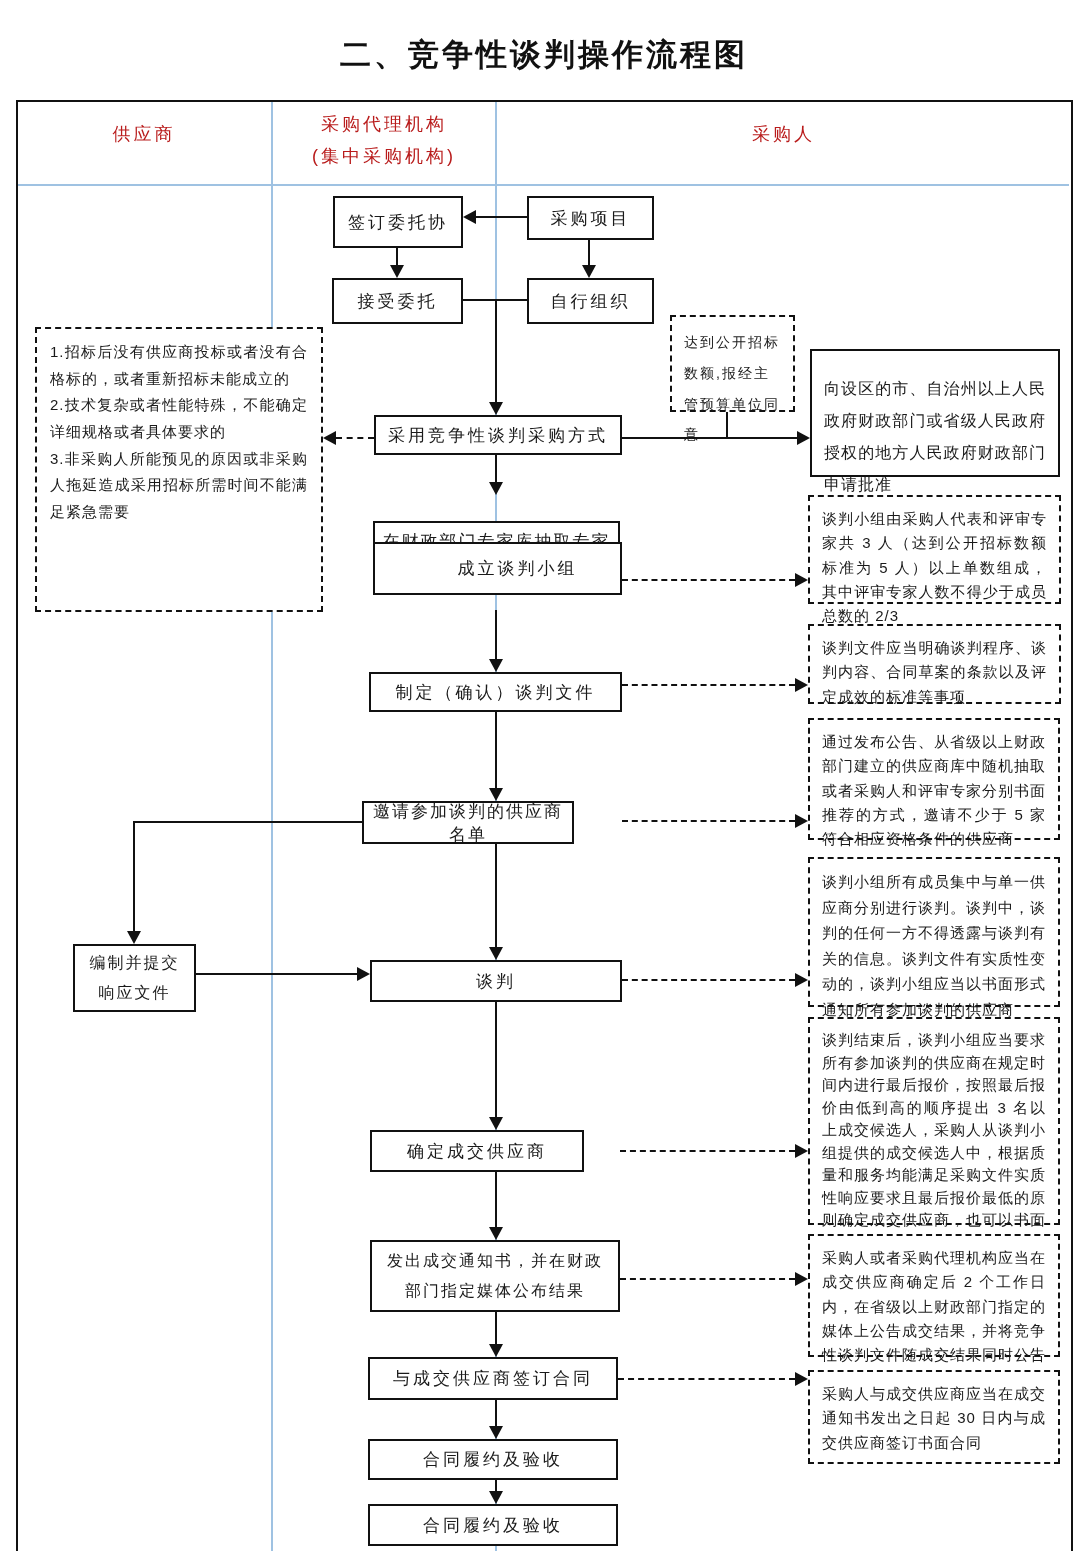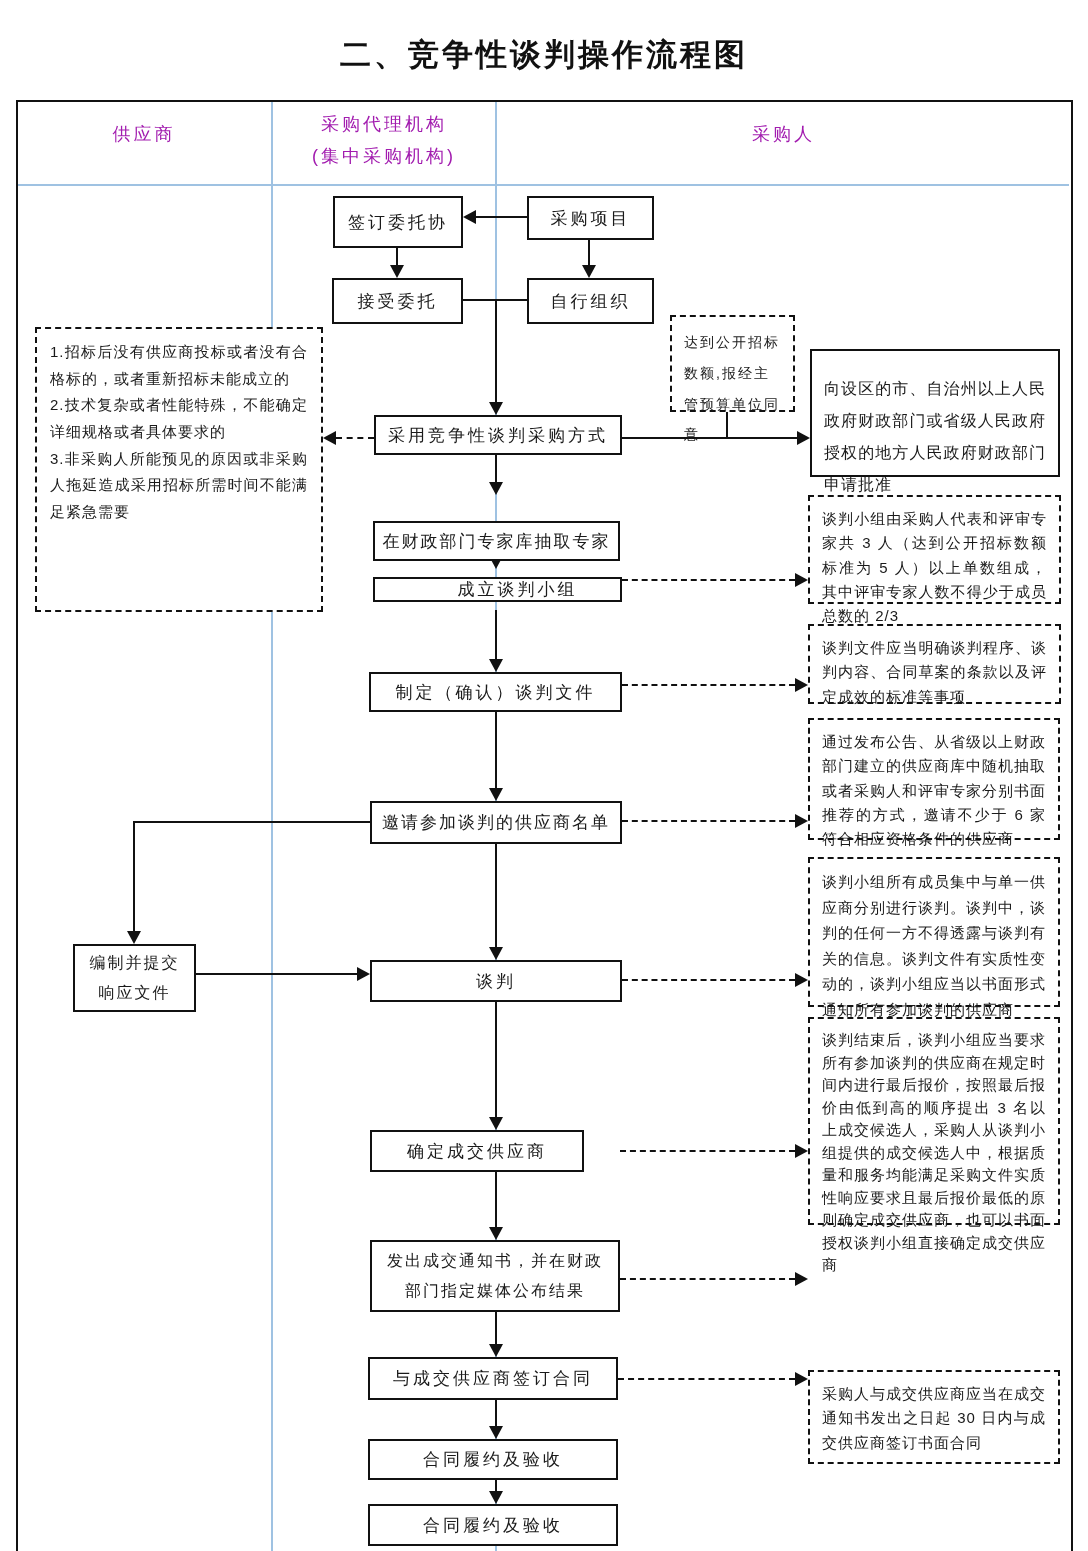--- a/index.html
+++ b/index.html
@@ -3,21 +3,21 @@
 <meta charset="utf-8">
 <style>
   html,body{margin:0;padding:0;background:#ffffff;}
   body{font-family:"Liberation Sans","DejaVu Sans",sans-serif;color:#1a1a1a;}
   .page{position:relative;width:1088px;height:1551px;background:#ffffff;overflow:hidden;margin-top:12px;}
   .title{position:absolute;left:0;top:22px;width:100%;text-align:center;
          font-size:31px;font-weight:bold;letter-spacing:3px;color:#111;margin:0;}
   .frame{position:absolute;left:16px;top:88px;width:1053px;height:1456px;
          border:2px solid #111;border-bottom-width:3px;z-index:1;background:transparent;}
   .lane-line{position:absolute;background:#9fc2e2;z-index:0;}
-  .lane-h{position:absolute;z-index:4;font-size:18px;letter-spacing:3px;text-align:center;color:#a21caf;}
+  .lane-h{position:absolute;z-index:4;font-size:18px;letter-spacing:3px;text-align:center;color:#b91c1c;}
   
   .fbox{position:absolute;border:2px solid #111;background:#fff;z-index:3;
         display:flex;align-items:center;justify-content:center;text-align:center;
         font-size:17px;letter-spacing:3px;color:#1a1a1a;box-sizing:border-box;}
   .fbox.para{display:block;text-align:justify;padding:22px 12px;line-height:2.0;
         font-size:16px;letter-spacing:1px;}
   
   .note{position:absolute;border:2px dashed #111;background:#fff;z-index:3;box-sizing:border-box;
         padding:10px 12px;font-size:15px;line-height:1.62;letter-spacing:1px;
         text-align:justify;color:#1a1a1a;}
@@ -49,43 +49,44 @@
   <div class="lane-h" style="left:272px;top:100px;width:224px;">采购代理机构</div>
   <div class="lane-h" style="left:272px;top:132px;width:224px;">(集中采购机构)</div>
   <div class="lane-h" style="left:498px;top:110px;width:571px;">采购人</div>
 
   <div class="fbox" style="left:333px;top:184px;width:130px;height:52px;">签订委托协</div>
   <div class="fbox" style="left:527px;top:184px;width:127px;height:44px;">采购项目</div>
   <div class="fbox" style="left:332px;top:266px;width:131px;height:46px;">接受委托</div>
   <div class="fbox" style="left:527px;top:266px;width:127px;height:46px;">自行组织</div>
   <div class="fbox" style="left:374px;top:403px;width:248px;height:40px;">采用竞争性谈判采购方式</div>
   <div class="fbox" style="left:373px;top:509px;width:247px;height:40px;letter-spacing:2px;">在财政部门专家库抽取专家</div>
-  <div class="fbox" style="left:373px;top:565px;width:249px;height:25px;padding-left:40px;">成立谈判小组</div>
+  <div class="fbox" style="left:373px;top:530px;width:249px;height:53px;padding-left:40px;">成立谈判小组</div>
   <div class="fbox" style="left:369px;top:660px;width:253px;height:40px;">制定（确认）谈判文件</div>
-  <div class="fbox" style="left:370px;top:789px;width:252px;height:43px;letter-spacing:2px;">邀请参加谈判的供应商名单</div>
+  <div class="fbox" style="left:362px;top:789px;width:212px;height:43px;letter-spacing:2px;">邀请参加谈判的供应商名单</div>
   <div class="fbox" style="left:370px;top:948px;width:252px;height:42px;">谈判</div>
   <div class="fbox" style="left:370px;top:1118px;width:214px;height:42px;">确定成交供应商</div>
   <div class="fbox" style="left:370px;top:1228px;width:250px;height:72px;padding:4px 14px;line-height:1.9;font-size:16px;letter-spacing:2px;">发出成交通知书，并在财政部门指定媒体公布结果</div>
   <div class="fbox" style="left:368px;top:1345px;width:250px;height:43px;">与成交供应商签订合同</div>
   <div class="fbox" style="left:368px;top:1427px;width:250px;height:41px;">合同履约及验收</div>
   <div class="fbox" style="left:368px;top:1492px;width:250px;height:42px;">合同履约及验收</div>
   <div class="fbox" style="left:73px;top:932px;width:123px;height:68px;padding:4px 8px;font-size:16px;letter-spacing:2px;line-height:1.9;">编制并提交响应文件</div>
   <div class="fbox para" style="left:810px;top:337px;width:250px;height:128px;">向设区的市、自治州以上人民政府财政部门或省级人民政府授权的地方人民政府财政部门申请批准</div>
 
   <div class="note big" style="left:35px;top:315px;width:288px;height:285px;">
     <p>1.招标后没有供应商投标或者没有合格标的，或者重新招标未能成立的</p>
     <p>2.技术复杂或者性能特殊，不能确定详细规格或者具体要求的</p>
     <p>3.非采购人所能预见的原因或非采购人拖延造成采用招标所需时间不能满足紧急需要</p>
   </div>
   <div class="note small" style="left:670px;top:303px;width:125px;height:97px;">达到公开招标数额,报经主管预算单位同意</div>
   <div class="note" style="left:808px;top:483px;width:253px;height:109px;">谈判小组由采购人代表和评审专家共 3 人（达到公开招标数额标准为 5 人）以上单数组成，其中评审专家人数不得少于成员总数的 2/3</div>
   <div class="note" style="left:808px;top:612px;width:253px;height:80px;">谈判文件应当明确谈判程序、谈判内容、合同草案的条款以及评定成效的标准等事项</div>
-  <div class="note" style="left:808px;top:706px;width:252px;height:122px;">通过发布公告、从省级以上财政部门建立的供应商库中随机抽取或者采购人和评审专家分别书面推荐的方式，邀请不少于 6 家符合相应资格条件的供应商</div>
+  <div class="note" style="left:808px;top:706px;width:252px;height:122px;">通过发布公告、从省级以上财政部门建立的供应商库中随机抽取或者采购人和评审专家分别书面推荐的方式，邀请不少于 5 家符合相应资格条件的供应商</div>
   <div class="note" style="left:808px;top:845px;width:252px;height:150px;line-height:1.7;">谈判小组所有成员集中与单一供应商分别进行谈判。谈判中，谈判的任何一方不得透露与谈判有关的信息。谈判文件有实质性变动的，谈判小组应当以书面形式通知所有参加谈判的供应商</div>
   <div class="note" style="left:808px;top:1005px;width:252px;height:208px;line-height:1.5;">谈判结束后，谈判小组应当要求所有参加谈判的供应商在规定时间内进行最后报价，按照最后报价由低到高的顺序提出 3 名以上成交候选人，采购人从谈判小组提供的成交候选人中，根据质量和服务均能满足采购文件实质性响应要求且最后报价最低的原则确定成交供应商，也可以书面授权谈判小组直接确定成交供应商</div>
+  <div class="note" style="left:808px;top:1222px;width:252px;height:123px;">采购人或者采购代理机构应当在成交供应商确定后 2 个工作日内，在省级以上财政部门指定的媒体上公告成交结果，并将竞争性谈判文件随成交结果同时公告</div>
   <div class="note" style="left:808px;top:1358px;width:252px;height:94px;">采购人与成交供应商应当在成交通知书发出之日起 30 日内与成交供应商签订书面合同</div>
 
   <div class="sl" style="left:475px;top:204px;width:52px;height:2px;"></div>
   <div class="ah left" style="left:463px;top:198px;"></div>
 
   <div class="sl" style="left:396px;top:228px;width:2px;height:25px;"></div>
   <div class="ah down" style="left:390px;top:253px;"></div>
 
   <div class="sl" style="left:588px;top:228px;width:2px;height:25px;"></div>
   <div class="ah down" style="left:582px;top:253px;"></div>

